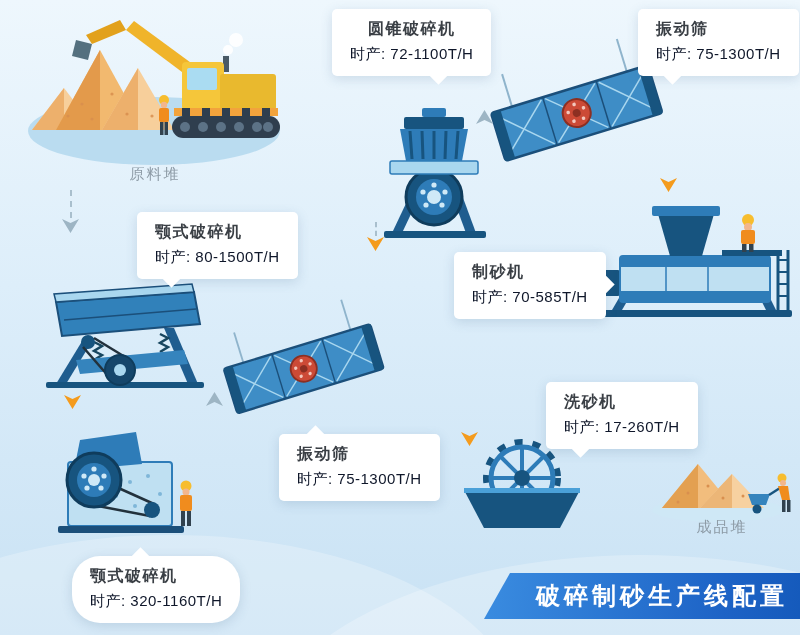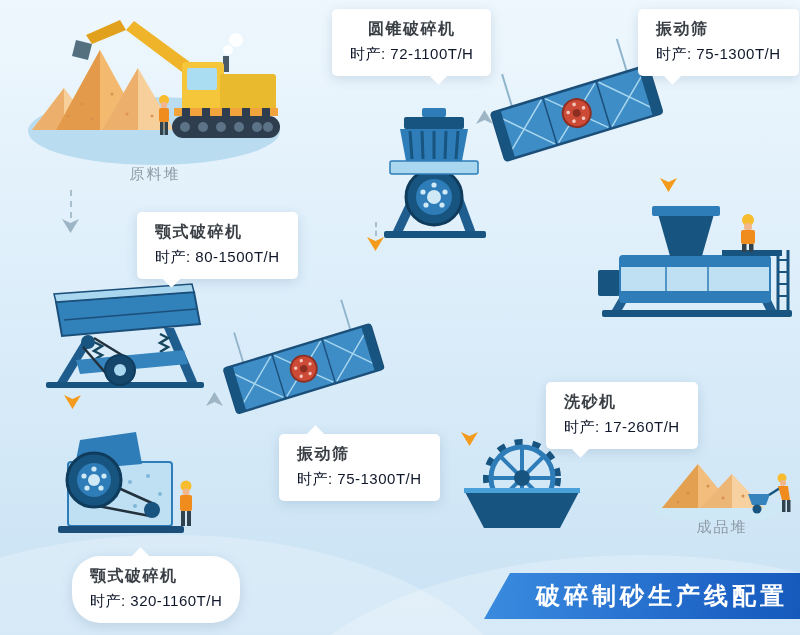--- a/index.html
+++ b/index.html
@@ -248,20 +248,25 @@
         <line x1="82" y1="28" x2="80" y2="56"></line>
       </g>
       <rect x="28" y="14" width="60" height="12" rx="2" fill="#17547f"></rect>
       <rect x="46" y="5" width="24" height="9" rx="2" fill="#2e7cb8"></rect>
     </svg>
   </div>
 
   <div class="dash-v" style="left:375px;top:222px;height:14px;"></div>
   <div class="arr down orange" style="left:367px;top:237px;"></div>
 
+  <div class="label-box" style="left:412px;top:252px;">
+    <div class="name">制砂机</div>
+    <div class="cap">时产: 70-585T/H</div>
+    <div class="tail r-mid"></div>
+  </div>
 
   <div class="arr up grey" style="left:476px;top:110px;"></div>
 
   <div class="illus" style="left:487px;top:34px;width:180px;height:148px;">
     <svg viewBox="0 0 180 148">
       <g transform="rotate(-17 90 80)">
         <line x1="30" y1="56" x2="30" y2="20" stroke="#8fb4cc" stroke-width="2"></line>
         <line x1="150" y1="56" x2="150" y2="20" stroke="#8fb4cc" stroke-width="2"></line>
         <rect x="8" y="54" width="164" height="50" rx="3" fill="#3e8dc6" stroke="#1b4f7a" stroke-width="2.5"></rect>
         <g stroke="#a9d7ef" stroke-width="1.5">

